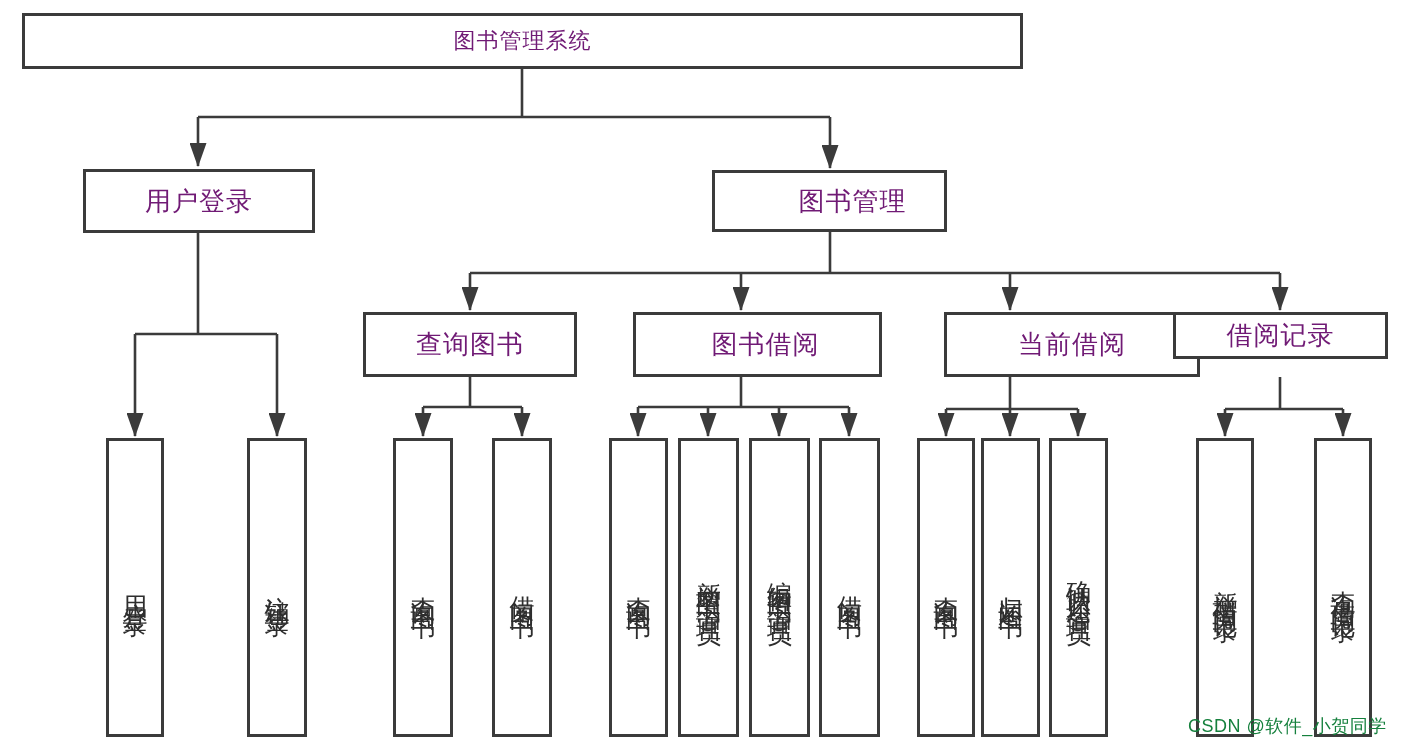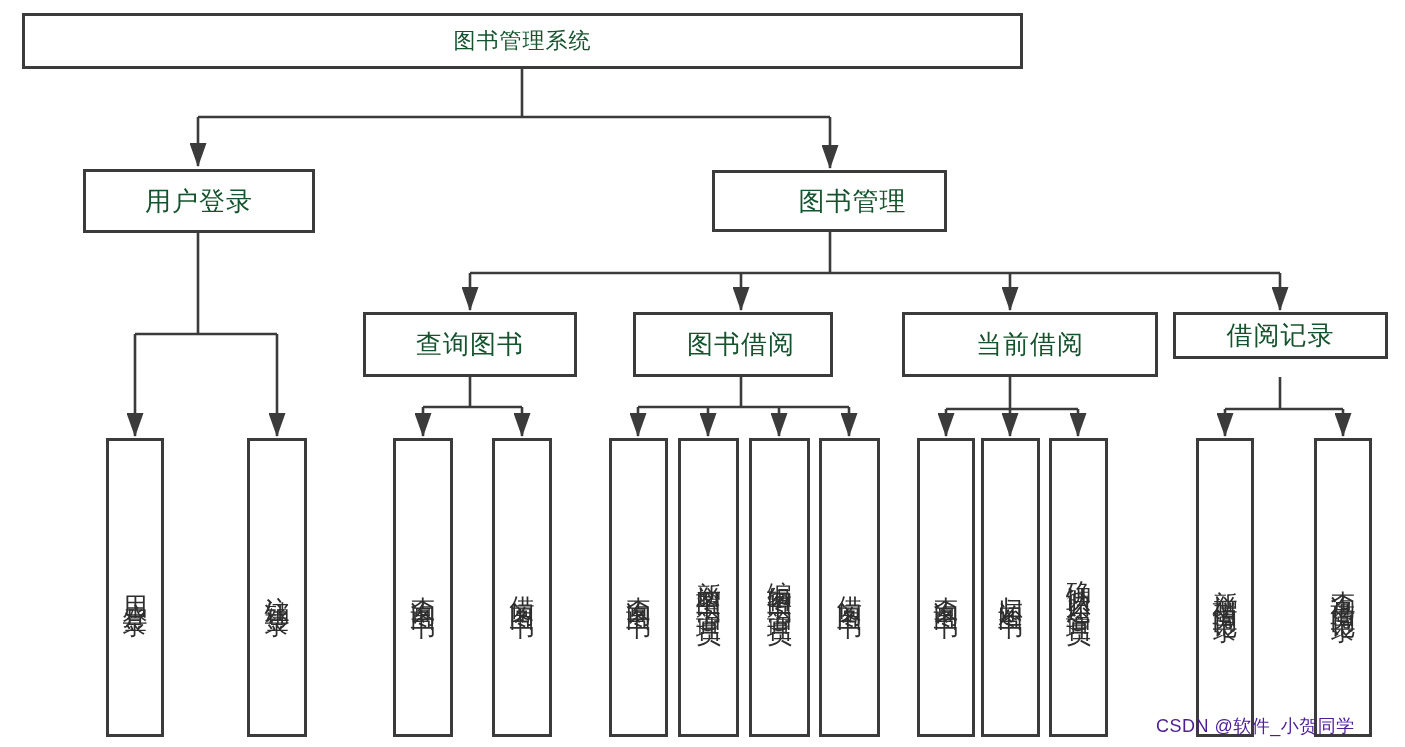--- a/index.html
+++ b/index.html
@@ -26,21 +26,21 @@
     fill: none;
   }
   .node {
     position: absolute;
     box-sizing: border-box;
     border: 3px solid #3b3b3b;
     background: #ffffff;
     display: flex;
     align-items: center;
     justify-content: center;
-    color: #14532d;
+    color: #701a75;
     font-size: 26px;
     letter-spacing: 1px;
     white-space: nowrap;
   }
   .node.root { font-size: 22px; }
   .leaf {
     position: absolute;
     box-sizing: border-box;
     border: 3px solid #3b3b3b;
     background: #ffffff;
@@ -53,24 +53,24 @@
   }
   .leaf span {
     writing-mode: vertical-rl;
     text-orientation: mixed;
     font-size: 25px;
     letter-spacing: 6px;
     line-height: 1;
   }
   .watermark {
     position: absolute;
-    left: 1156px;
+    left: 1188px;
     top: 714px;
     font-size: 18px;
-    color: #4c1d95;
+    color: #15803d;
     letter-spacing: 0.5px;
     white-space: nowrap;
   }
 </style>
 </head>
 <body>
 
 <div id="canvas">
 
   <svg id="edges" width="1405" height="747" viewBox="0 0 1405 747" xmlns="http://www.w3.org/2000/svg">
@@ -128,24 +128,24 @@
   <div class="node" style="left:83px; top:169px; width:232px; height:64px;">
     <span>用户登录</span>
   </div>
   <div class="node" style="left:712px; top:170px; width:235px; height:62px;padding-left:46px;">
     <span>图书管理</span>
   </div>
 
   <div class="node" style="left:363px; top:312px; width:214px; height:65px;">
     <span>查询图书</span>
   </div>
-  <div class="node" style="left:633px; top:312px; width:200px; height:65px;padding-left:16px;">
+  <div class="node" style="left:633px; top:312px; width:249px; height:65px;padding-left:16px;">
     <span>图书借阅</span>
   </div>
-  <div class="node" style="left:902px; top:312px; width:256px; height:65px;">
+  <div class="node" style="left:944px; top:312px; width:256px; height:65px;">
     <span>当前借阅</span>
   </div>
   <div class="node" style="left:1173px; top:312px; width:215px; height:47px;">
     <span>借阅记录</span>
   </div>
 
   <div class="leaf" style="left:106px; width:58px;">
     <span>用户登录</span>
   </div>
   <div class="leaf" style="left:247px; width:60px;">

